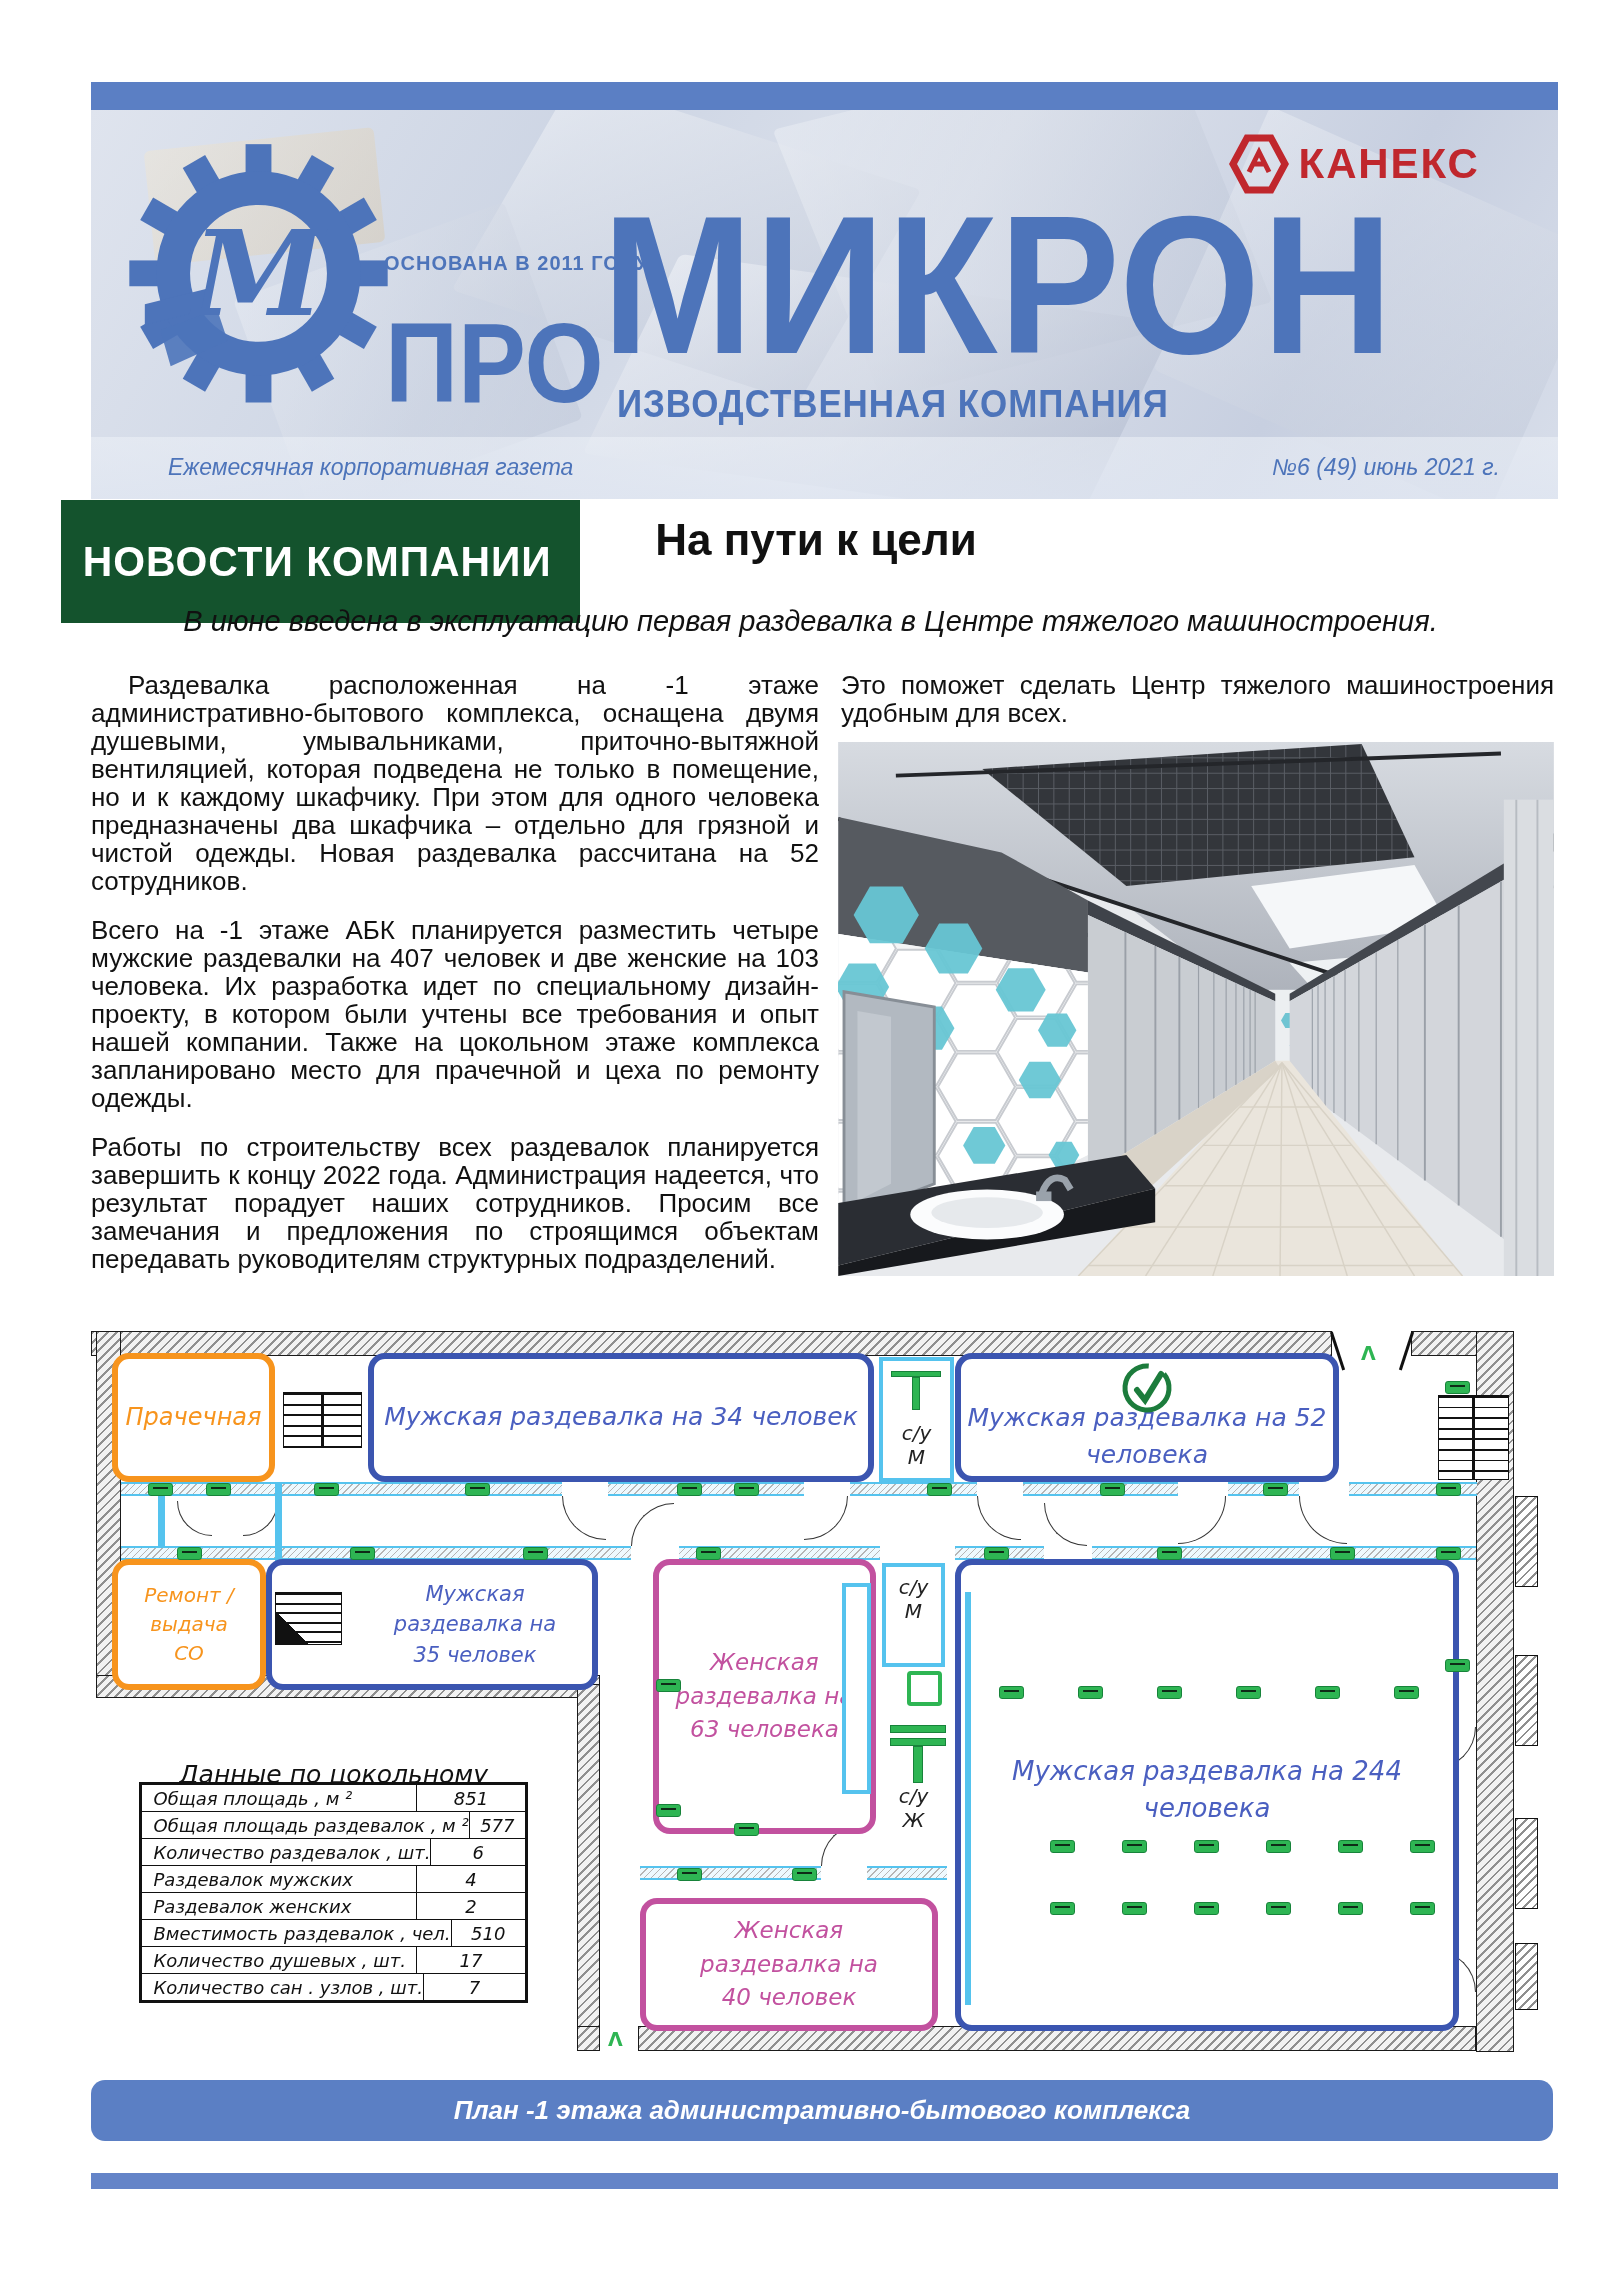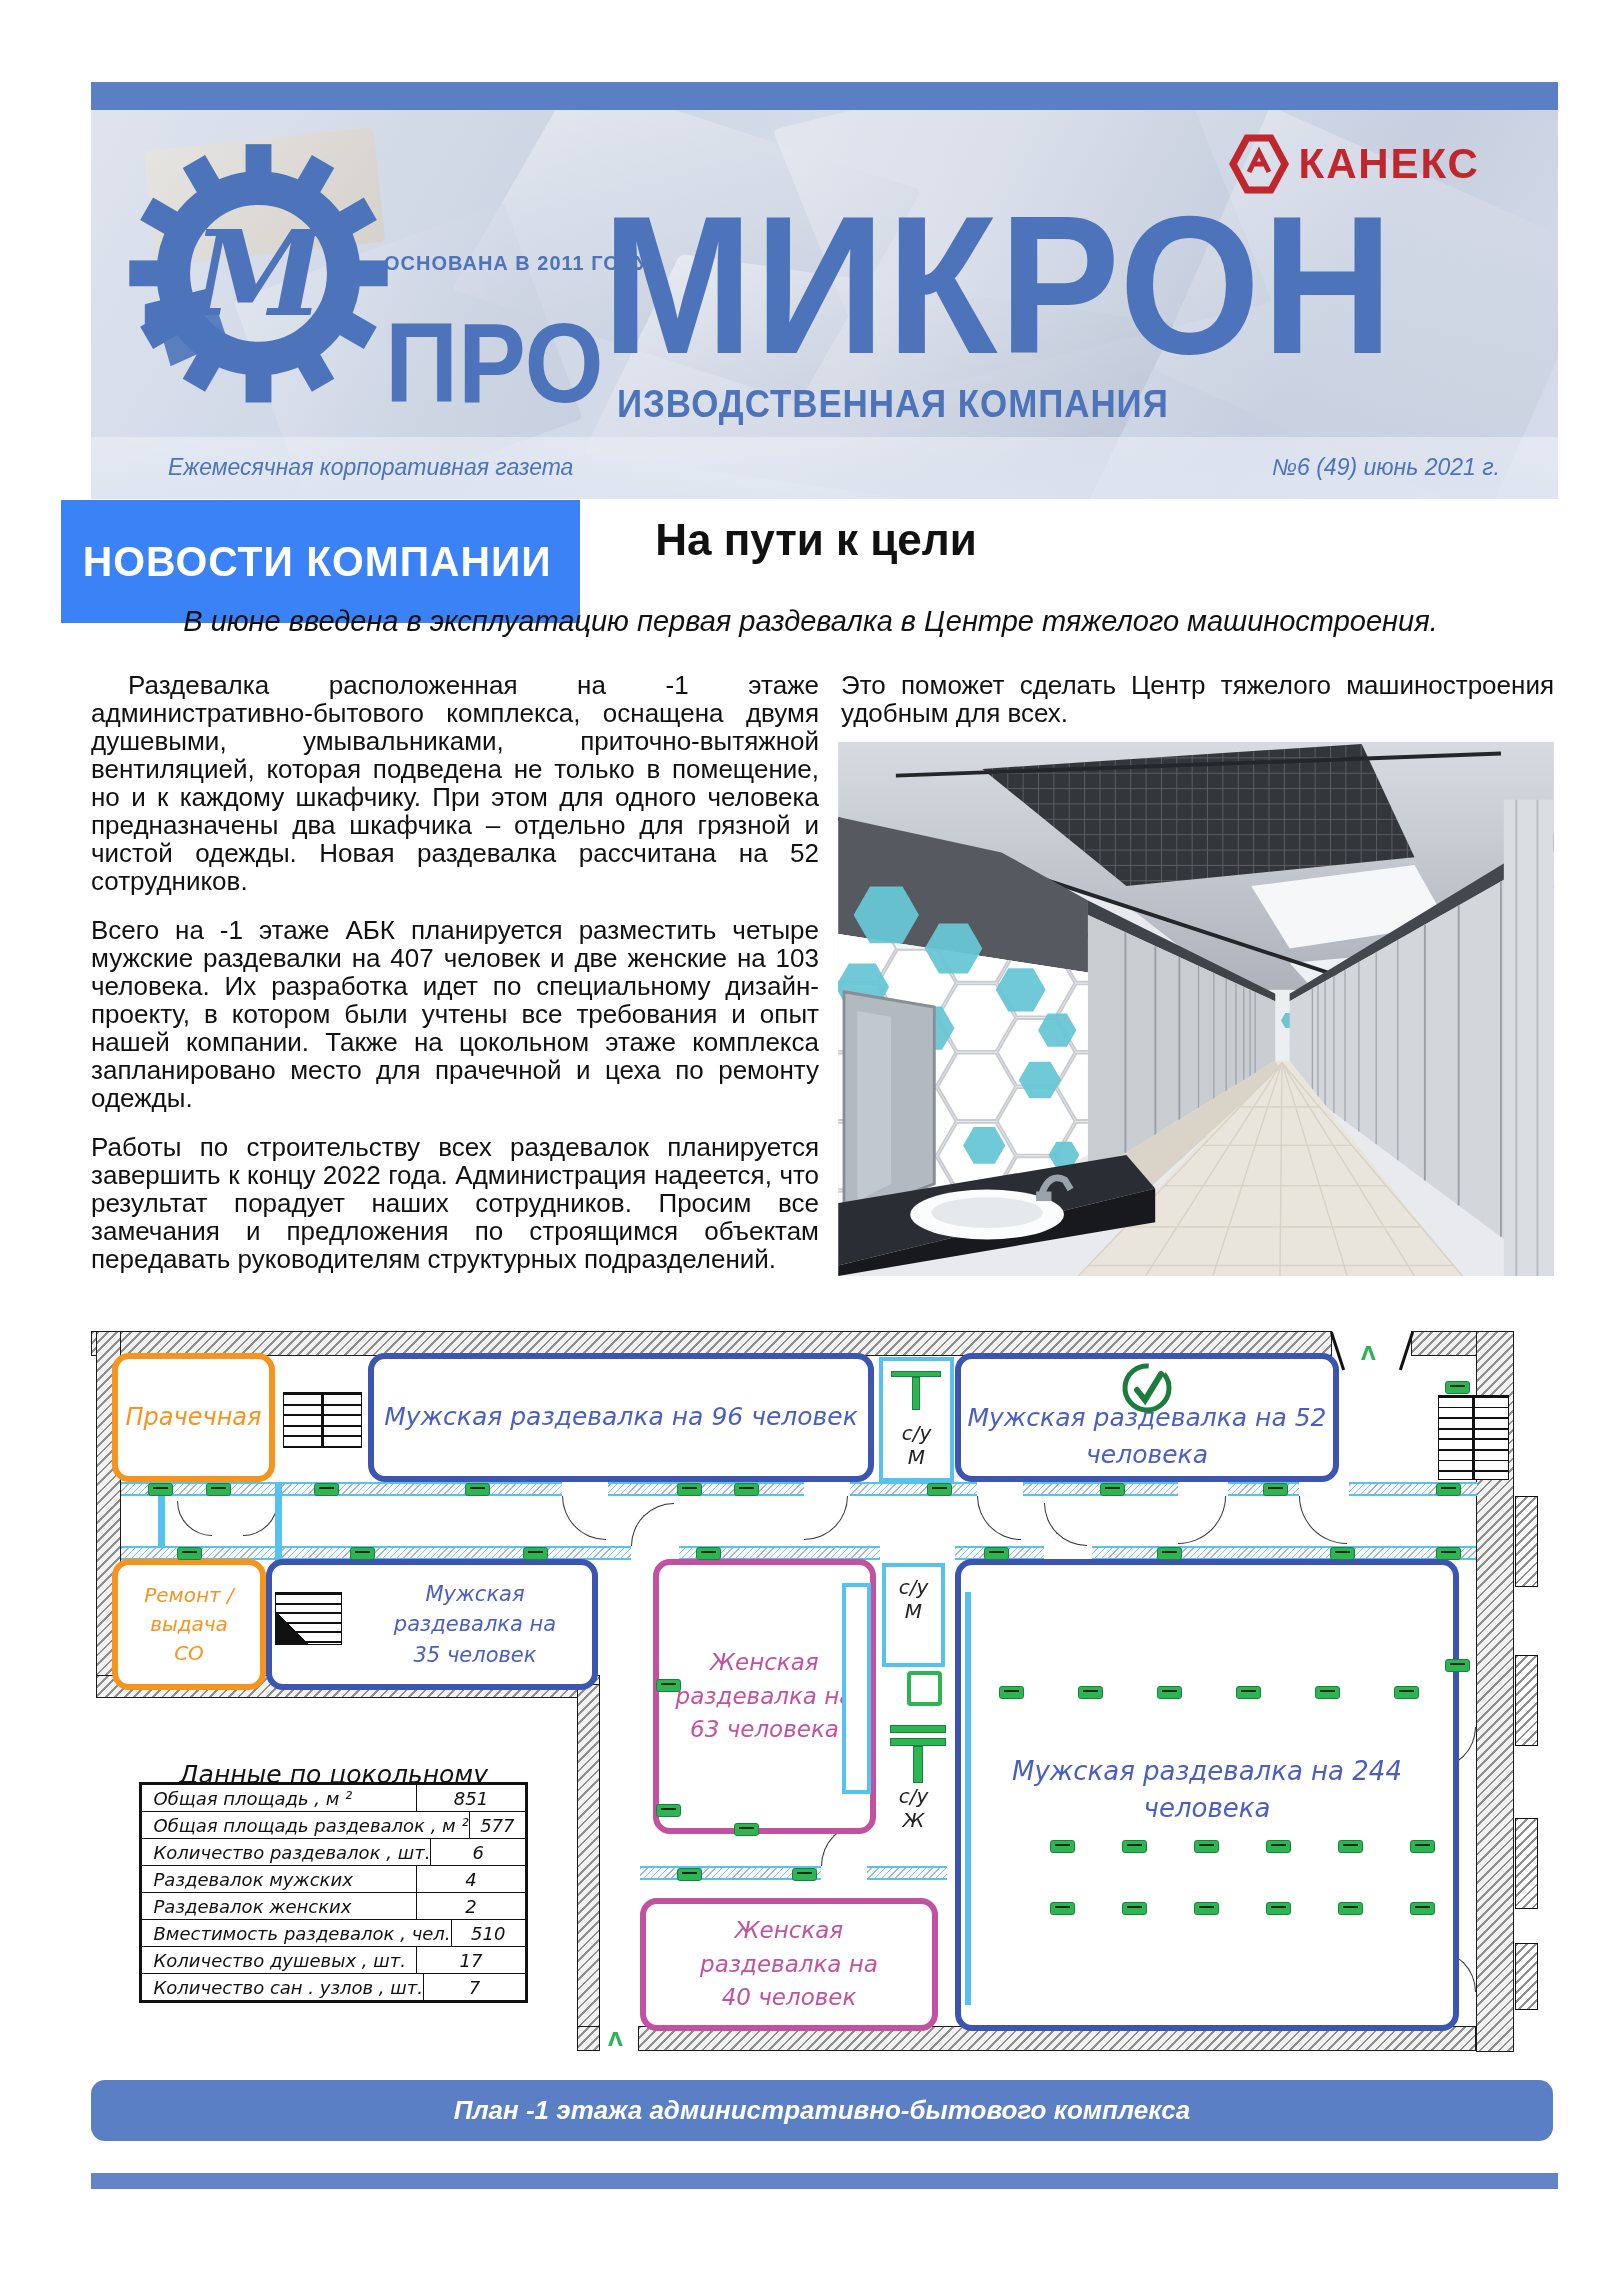--- a/index.html
+++ b/index.html
@@ -12,21 +12,21 @@
   .shape{position:absolute;background:linear-gradient(135deg,#eef1f6,#b9c2d4);opacity:.65;border-radius:5.8px;}
   .hero-strip{background:linear-gradient(180deg,rgba(238,242,248,.55),rgba(225,231,242,.82));}
   .brandblue{color:#4d74ba;}
   .t-founded{font-weight:bold;font-size:20px;letter-spacing:1px;}
   .t-main{font-weight:bold;font-size:197px;line-height:1;transform:scaleX(.92);transform-origin:left top;letter-spacing:1.9px;}
   .t-pro{font-weight:bold;font-size:113px;line-height:1;transform:scaleX(.9);transform-origin:left top;}
   .t-sub{font-weight:bold;font-size:38px;transform:scaleX(.92);transform-origin:left top;letter-spacing:1px;}
   .kaneks{display:flex;align-items:center;gap:9.6px;color:#c0272d;font-weight:bold;font-size:42px;letter-spacing:1.9px;}
   .gaz{font-style:italic;font-size:23px;color:#4d74ba;}
   
-  .banner{background:#3b82f6;color:#fff;display:flex;align-items:center;}
+  .banner{background:#14532d;color:#fff;display:flex;align-items:center;}
   .banner span{font-weight:bold;font-size:43px;letter-spacing:1px;transform:scaleX(.95);transform-origin:left center;padding-left:23px;white-space:nowrap;}
   .headline{font-weight:bold;font-size:44px;text-align:center;}
   .lede{font-style:italic;font-size:29px;text-align:center;}
   .bodycol{font-size:26px;line-height:28px;text-align:justify;}
   .bodycol p{margin:0 0 21px 0;}
   .indent{text-indent:37px;}
   
   #plan{left:62px;top:1304px;width:1496px;height:762px;background:#fff;font-family:"DejaVu Sans",sans-serif;}
   .wall{background-color:#f2f2f2;background-image:repeating-linear-gradient(135deg,#8f8f8f 0 1.9px,rgba(255,255,255,0) 1.9px 6.7px);border:1.9px solid #1a1a1a;box-sizing:border-box;}
   .thinwall{background-color:#eef9fe;background-image:repeating-linear-gradient(135deg,#b5b5b5 0 1px,rgba(255,255,255,0) 1px 4.8px);border-top:2.9px solid #55c3ee;border-bottom:2.9px solid #55c3ee;box-sizing:border-box;}
@@ -313,21 +313,21 @@
     <div class="arc" style="left:1372px;top:646px;width:42px;height:42px;transform:scaleX(-1) scaleY(-1);"></div>
 
     <div class="cy" style="left:96px;top:192px;width:6.7px;height:50px;"></div>
     <div class="cy" style="left:213px;top:178px;width:6.7px;height:79px;"></div>
 
     <div class="abs room b-orange" style="left:50px;top:49px;width:163px;height:129px;">
       <span class="rlabel c-orange" style="font-size:24px;">Прачечная</span>
     </div>
     <div class="abs stairs" style="left:221px;top:88px;width:79px;height:56px;"></div>
     <div class="abs room b-blue" style="left:306px;top:49px;width:506px;height:129px;">
-      <span class="rlabel c-blue" style="font-size:25px;">Мужская раздевалка на  96  человек</span>
+      <span class="rlabel c-blue" style="font-size:25px;">Мужская раздевалка на  34  человек</span>
     </div>
 
     <div class="abs" style="left:817px;top:53px;width:75px;height:125px;border:4.8px solid #55c3ee;box-sizing:border-box;background:#fff;">
       <div class="gbar" style="left:7.7px;top:9.6px;width:50px;height:6.7px;"></div>
       <div class="gbar" style="left:29px;top:16.3px;width:7.7px;height:33px;"></div>
       <div class="wc" style="margin-top:60px;">
         <span>с/у</span><br><span>М</span>
       </div>
     </div>
     <div class="abs room b-blue" style="left:893px;top:49px;width:384px;height:129px;">

